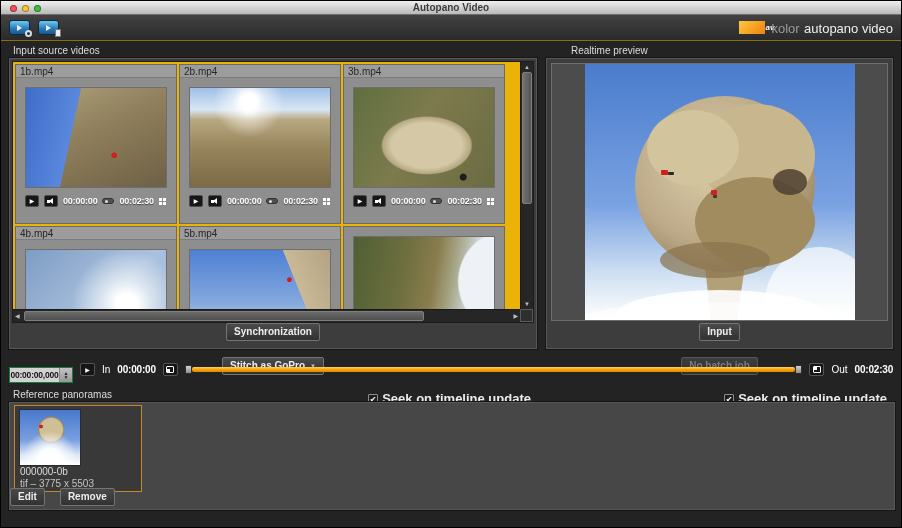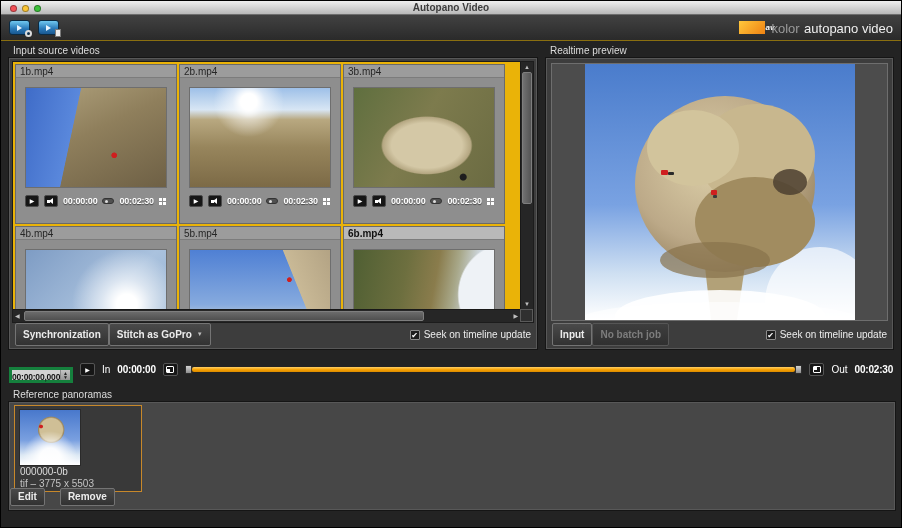--- a/index.html
+++ b/index.html
@@ -92,39 +92,39 @@
     background:linear-gradient(90deg,#717171,#545454); border:1px solid #7e7e7e; border-radius:2px; }
   .hscroll { position:absolute; left:0; right:13px; bottom:0; height:13px; background:#262626; border-top:1px solid #191919; }
   .hscroll .arrow { position:absolute; top:0; bottom:0; color:#bfbfbf; font-size:6px; line-height:12px; }
   .hscroll .left { left:2px; } .hscroll .right { right:2px; }
   .hthumb { position:absolute; top:1px; bottom:1px; left:11px; width:400px;
     background:linear-gradient(#6b6b6b,#4f4f4f); border:1px solid #7e7e7e; border-radius:2px; }
   .scroll-corner { position:absolute; right:0; bottom:0; width:13px; height:13px; background:#2f2f2f; border:1px solid #5a5a5a; }
 
   
   .panel-footer { position:absolute; left:2px; right:2px; bottom:2px; height:23px;
-    display:flex; padding:0 3px; gap:0; }
+    display:flex; align-items:center; padding:0 3px; gap:16px;flex-direction:column; }
   .btn { background:linear-gradient(#4a4a4a,#323232); border:1px solid #747474; border-radius:2px;
     color:#ececec; font-weight:bold; font-size:10px; padding:2px 7px 3px; display:flex; align-items:center; gap:5px; }
   .btn .drop { font-size:6px; color:#bdbdbd; }
   .btn.disabled { color:#7d7d7d; border-color:#565656; background:linear-gradient(#3e3e3e,#303030); }
   .checkbox-row { margin-left:auto; display:flex; align-items:center; gap:4px; }
   .checkbox { width:10px; height:10px; background:#1e1e1e; border:1px solid #8d8d8d; border-radius:1px;
     color:#fff; font-size:8px; line-height:9px; text-align:center; }
-  .cb-label { color:#ececec; font-size:10px; font-weight:normal; }
+  .cb-label { color:#ececec; font-size:13px; font-weight:bold; }
 
   
   #preview-panel { left:545px; top:57px; width:347px; height:291px; }
   .preview-frame { position:absolute; left:4px; top:4px; right:4px; height:258px;
     background:#4c4c4c; border:1px solid #6e6e6e; display:flex; justify-content:center; overflow:hidden; }
 
   
   .timeline { position:absolute; left:0; right:0; top:350px; height:36px;
     display:flex; align-items:center; padding:0 8px; gap:7px; }
-  .spinbox { width:64px; height:16px; background:#d2d2d2; border:3px solid #15803d; display:flex;margin-top:12px; }
+  .spinbox { width:64px; height:16px; background:#d2d2d2; border:1px solid #15803d; display:flex;margin-top:12px; }
   .spin-value { flex:1; font-size:8.5px; font-weight:bold; color:#141414; text-align:center; line-height:14px; letter-spacing:-0.2px; }
   .spin-arrows { width:13px; border-left:1px solid #8a8a8a; background:linear-gradient(#c4c4c4,#969696);
     display:flex; flex-direction:column; align-items:center; justify-content:center; font-size:5px; color:#222; line-height:4px; }
   .tl-btn { width:15px; height:13px; background:#161616; border:1px solid #555; border-radius:2px;
     display:flex; align-items:center; justify-content:center; color:#fff; font-size:6px; }
   .tl-label { color:#fff; font-size:10px; font-weight:normal; }
   .tl-time { color:#fff; font-size:10px; font-weight:bold; letter-spacing:-0.2px; }
   .point-icon { width:8px; height:7px; border:1px solid #fff; border-radius:1px; position:relative; }
   .point-icon::after { content:""; position:absolute; width:3px; height:3px; background:#fff; }
   .point-icon.in::after { left:0; bottom:0; }
@@ -250,21 +250,20 @@
 
           <div class="video-card">
             <div class="vc-header">5b.mp4</div>
             <div class="vc-body">
               <div class="vc-thumb scene-cliff-person"></div>
 
             </div>
           </div>
 
           <div class="video-card selected">
-            <div class="vc-header">6b.mp4</div>
             <div class="vc-body">
               <div class="vc-thumb scene-earth-aerial"></div>
 
             </div>
           </div>
         </div>
       <div class="vscroll">
         <span class="arrow up">▲</span>
         <span class="vthumb"></span>
         <span class="arrow down">▼</span>
@@ -282,21 +281,21 @@
         <span>Stitch  as GoPro</span>
         <span class="drop">▼</span>
       </button>
       <span class="checkbox-row">
         <span class="checkbox">✔</span>
         <span class="cb-label">Seek on timeline update</span>
       </span>
     </div>
   </div>
 
-  <div class="panel-label" style="left:549px; top:44px;">Realtime preview</div>
+  <div class="panel-label" style="left:570px; top:44px;">Realtime preview</div>
   <div class="panel" id="preview-panel">
     <div class="preview-frame">
       <svg width="270" height="256" viewBox="0 0 270 256">
         <defs>
           <linearGradient id="sky" x1="0" y1="0" x2="0" y2="1">
             <stop offset="0" stop-color="#4a7ccc"></stop>
               <stop offset="0.55" stop-color="#79a2e2"></stop>
             <stop offset="0.82" stop-color="#cfe0f2"></stop>
               <stop offset="1" stop-color="#ffffff"></stop>
           </linearGradient>

